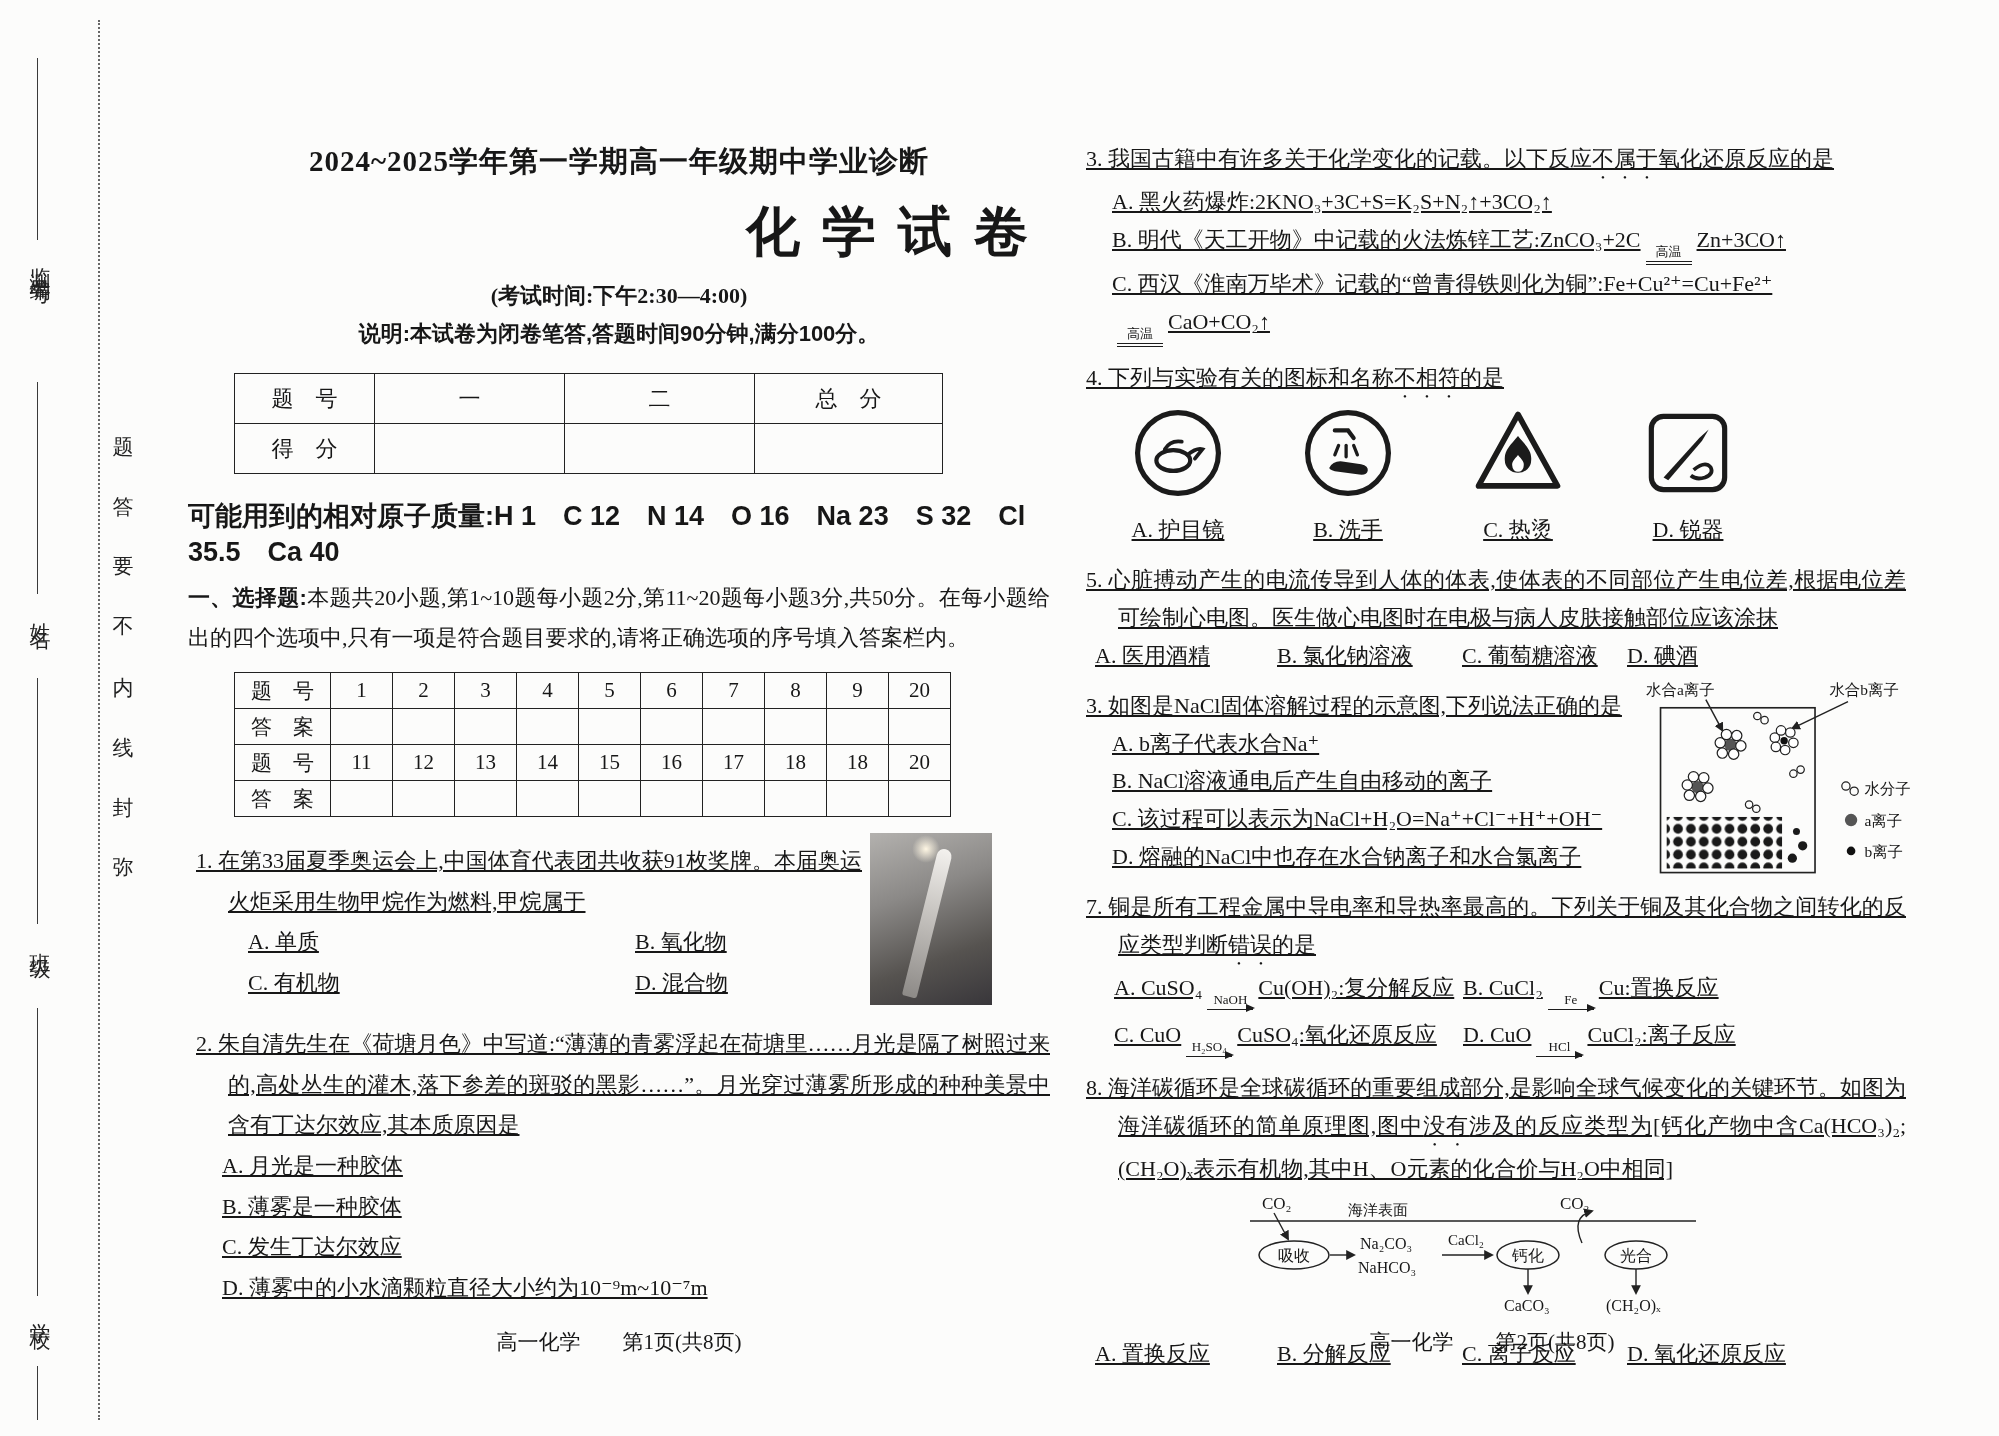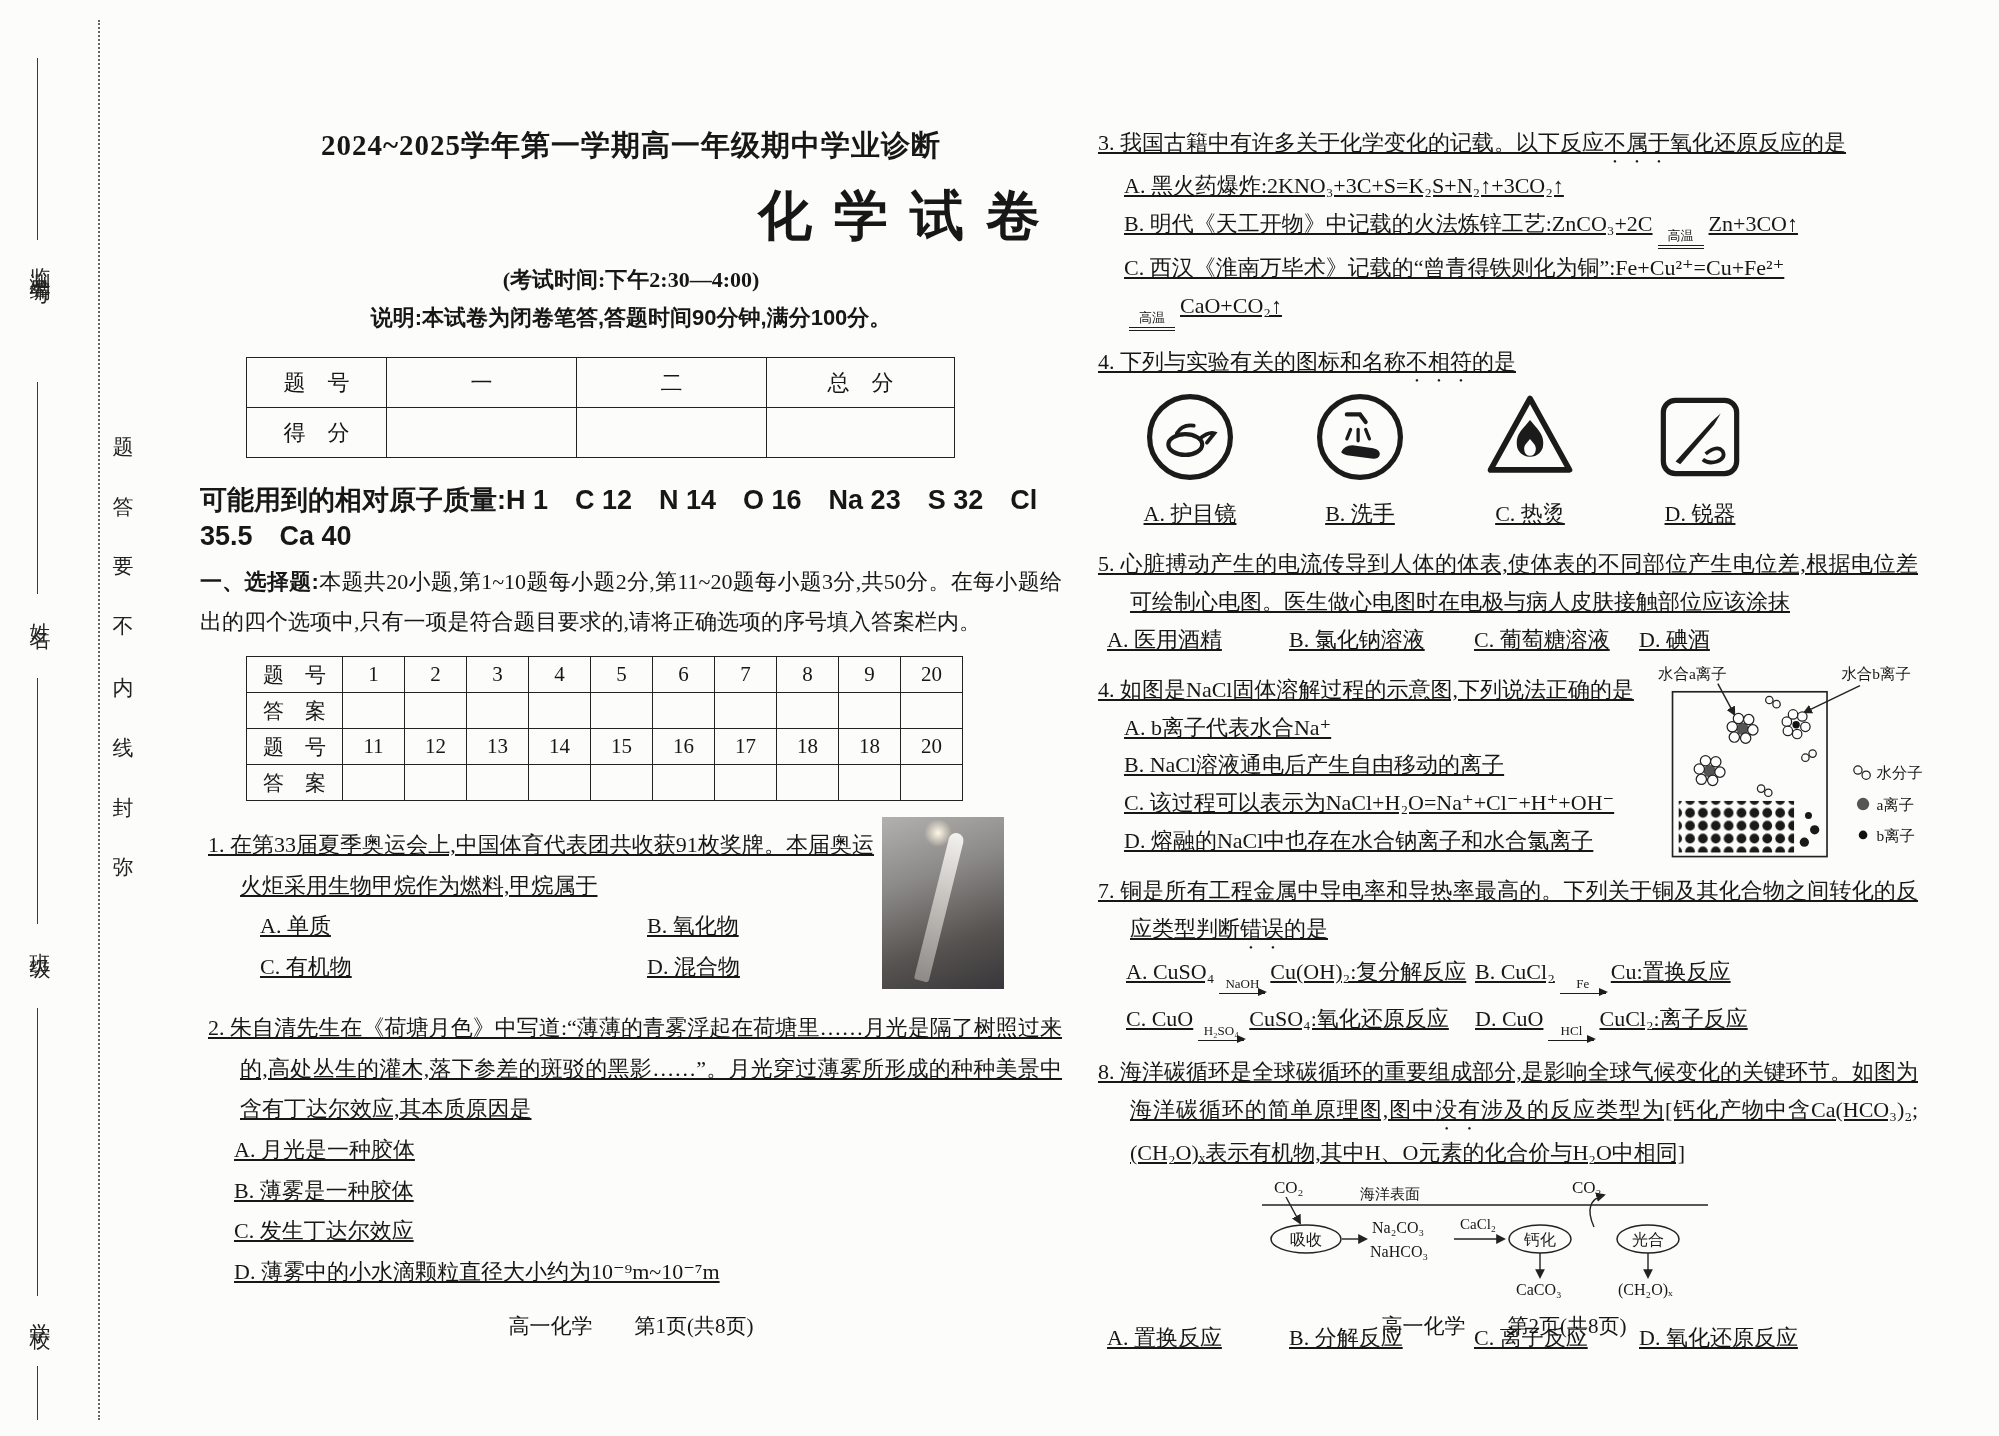--- a/index.html
+++ b/index.html
@@ -16,21 +16,21 @@
   .strip { position:absolute; left:0; top:0; width:150px; height:1436px; }
   .dots  { position:absolute; left:98px; top:20px; height:1400px; width:0;
            border-left:2px dotted #666; }
   .vfield{ position:absolute; left:26px; writing-mode:vertical-lr; text-orientation:upright;
            font-size:21px; letter-spacing:6px; color:#222; }
   .vline { position:absolute; left:37px; width:0; border-left:1.4px solid #3a3a3a; }
   .sealcol{ position:absolute; left:109px; top:420px; writing-mode:vertical-lr;
            text-orientation:upright; font-size:21px; letter-spacing:60px; color:#222; }
 
   
-  .page { position:absolute; top:0; height:1420px;margin-left:12px; }
+  .page { position:absolute; top:16px; height:1420px; }
   #p1 { left:188px; width:862px; }
   #p2 { left:1078px; width:828px; padding-top:112px; }
 
   .center { text-align:center; }
   .heiti  { font-family:"Liberation Sans","DejaVu Sans",sans-serif; font-weight:700; }
 
   .title1 { margin-top:126px; font-size:29px; font-weight:700; letter-spacing:1px; }
   .title2 { margin-top:14px;  font-size:54px; font-weight:700; letter-spacing:22px; text-indent:22px;text-align:right; }
   .time   { margin-top:12px;  font-size:22px; font-weight:700; }
   .note   { margin-top:8px;   font-size:22px; }
@@ -324,21 +324,21 @@
     <div class="stem">5. 心脏搏动产生的电流传导到人体的体表,使体表的不同部位产生电位差,根据电位差可绘制心电图。医生做心电图时在电极与病人皮肤接触部位应该涂抹</div>
     <div class="row-opts">
       <span class="ow1">A. 医用酒精</span>
       <span class="ow2">B. 氯化钠溶液</span>
       <span class="ow3">C. 葡萄糖溶液</span>
       <span>D. 碘酒</span>
     </div>
   </div>
 
   <div class="q" id="q6">
-    <div class="stem">4. 如图是NaCl固体溶解过程的示意图,下列说法正确的是</div>
+    <div class="stem">3. 如图是NaCl固体溶解过程的示意图,下列说法正确的是</div>
     <div class="opt">A. b离子代表水合Na⁺</div>
     <div class="opt">B. NaCl溶液通电后产生自由移动的离子</div>
     <div class="opt">C. 该过程可以表示为NaCl+H₂O=Na⁺+Cl⁻+H⁺+OH⁻</div>
     <div class="opt">D. 熔融的NaCl中也存在水合钠离子和水合氯离子</div>
 
     <svg class="q6svg" viewBox="0 0 260 200">
       <defs>
         <marker id="ah6" viewBox="0 0 10 10" refX="8" refY="5" markerWidth="6.5" markerHeight="6.5" orient="auto">
           <path d="M0,0 L10,5 L0,10 z" fill="#222"></path>
         </marker>

